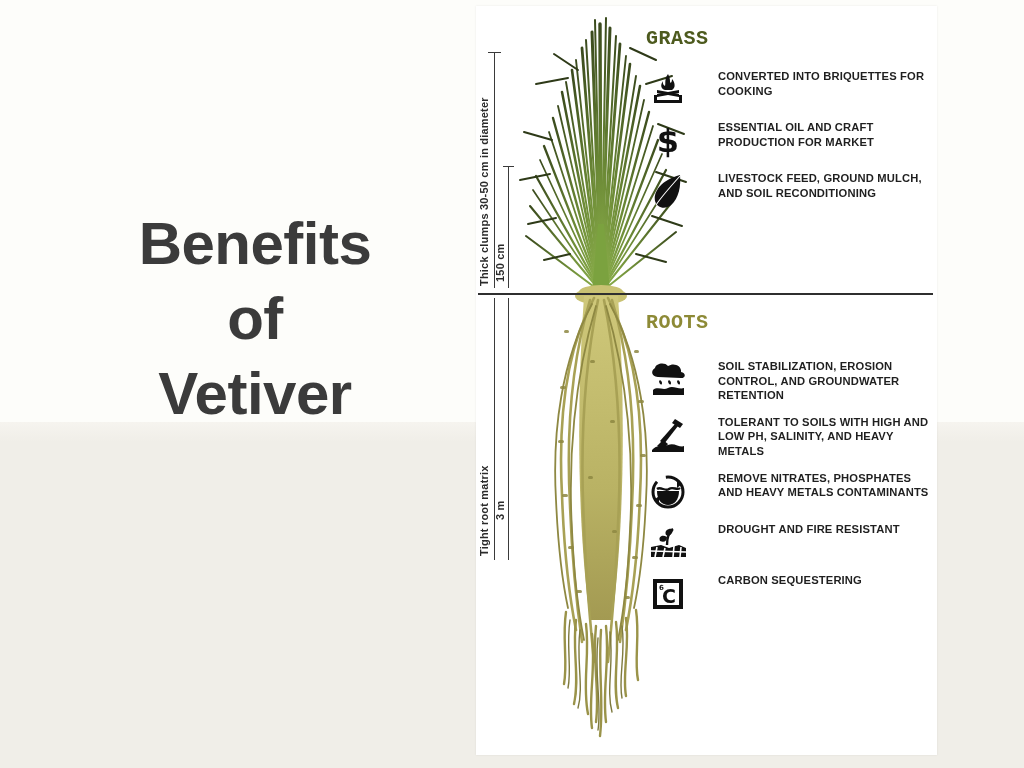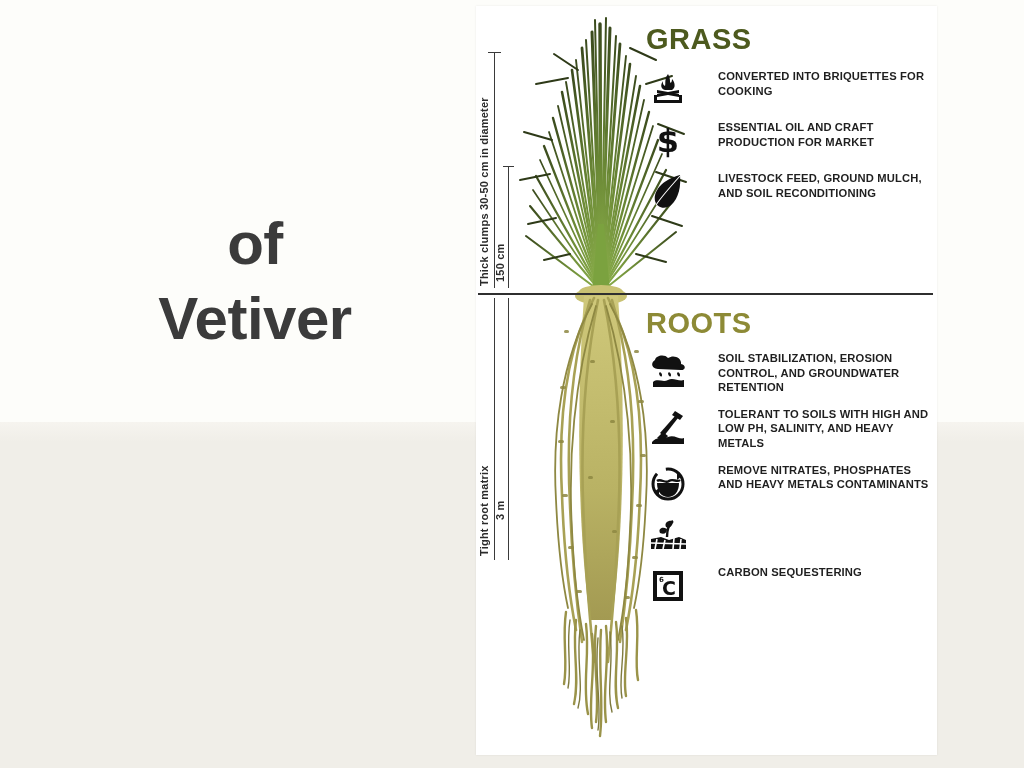--- a/index.html
+++ b/index.html
@@ -44,41 +44,42 @@
   #plant{position:absolute;left:30px;top:0;width:190px;height:749px;}
   #grass-art{position:absolute;left:0;top:8px;width:190px;height:282px;}
   #root-art{position:absolute;left:0;top:284px;width:190px;height:460px;}
 
   
   #divider{position:absolute;left:2px;top:287px;width:455px;height:2px;background:#2f2f2f;}
 
   
   .section{position:absolute;left:170px;width:290px;}
   .sec-title{
-    font-size:29px;font-weight:900;letter-spacing:.5px;line-height:30px;
-    font-family:Liberation Sans, sans-serif;
+    font-size:20px;font-weight:900;letter-spacing:.5px;line-height:30px;
+    font-family:Liberation Mono, monospace;
   }
   .row{position:relative;margin-bottom:11px;min-height:40px;}
   .row .ico{position:absolute;left:0;top:0;width:44px;height:44px;
      display:flex;align-items:center;justify-content:center;}
   .row .txt{
     margin-left:72px;font-size:11.2px;line-height:14.6px;
     color:#1f1f1f;font-weight:600;letter-spacing:.15px;
     text-transform:uppercase;padding-top:1px;
   }
   svg{display:block;}
 </style>
 </head>
 <body>
 
 <div id="bg-top"></div>
 <div id="bg-bottom"></div>
 <div id="bg-bottom-fade"></div>
 
 <div id="title">
+  <span class="line">Benefits</span>
   <span class="line">of</span>
   <span class="line">Vetiver</span>
 </div>
 
 <div id="card">
 
   <div class="ruler">
 
     <div class="rule-v" style="left:18px;top:46px;width:1px;height:236px;"></div>
     <div class="rule-v" style="left:12px;top:46px;width:13px;height:1px;"></div>
@@ -260,21 +261,21 @@
         <svg width="34" height="36" viewBox="0 0 34 36">
           <path d="M29 1 C10 6 2 18 4 27 C6 34 14 36 20 31 C28 24 30 12 29 1 Z" fill="#111"></path>
           <path d="M29 2 C20 12 11 22 5 31" stroke="#fff" stroke-width="1.1" fill="none"></path>
         </svg>
       </span>
       <div class="txt">LIVESTOCK FEED, GROUND MULCH, AND SOIL RECONDITIONING</div>
     </div>
   </div>
 
   <div class="section" style="top:302px;">
-    <div class="sec-title" style="color:#8d8a36;margin-bottom:12px;">ROOTS</div>
+    <div class="sec-title" style="color:#8d8a36;margin-bottom:20px;">ROOTS</div>
 
     <div class="row">
       <span class="ico">
         <svg width="38" height="34" viewBox="0 0 38 34">
           <path d="M9 14 C3 14 1 8 6 5 C7 0 16 -1 19 3 C25 -1 33 3 32 9 C37 10 37 15 32 15 Z" fill="#111"></path>
           <path d="M10 18 C10 21 13 23 13 20 C13 18 11 16 10 18 Z" fill="#111"></path>
           <path d="M19 18 C19 21 22 23 22 20 C22 18 20 16 19 18 Z" fill="#111"></path>
           <path d="M28 18 C28 21 31 23 31 20 C31 18 29 16 28 18 Z" fill="#111"></path>
           <path d="M4 27 C9 23 14 28 19 25 C24 22 30 27 35 25 L35 32 L4 32 Z" fill="#111"></path>
         </svg>
@@ -311,20 +312,21 @@
       <span class="ico">
         <svg width="38" height="32" viewBox="0 0 38 32">
           <path d="M18 18 C18 10 20 5 24 2" stroke="#111" stroke-width="2.4" fill="none"></path>
           <path d="M24 2 C19 1 15 4 17 8 C20 10 24 7 24 2 Z" fill="#111"></path>
           <path d="M18 10 C13 7 9 10 11 14 C15 16 18 14 18 10 Z" fill="#111"></path>
           <path d="M2 20 L12 18 L20 21 L30 18 L37 21 L37 30 L2 30 Z" fill="#111"></path>
           <path d="M8 20 L6 30 M16 21 L14 30 M25 19 L24 30 M32 20 L31 30" stroke="#fff" stroke-width="1.6"></path>
           <path d="M2 24 L37 25" stroke="#fff" stroke-width="1.4"></path>
         </svg>
       </span>
+      <div class="txt">DROUGHT AND FIRE RESISTANT</div>
     </div>
 
     <div class="row">
       <span class="ico">
         <svg width="32" height="32" viewBox="0 0 32 32">
           <rect x="1" y="1" width="30" height="30" fill="#111"></rect>
           <rect x="5" y="5" width="22" height="22" fill="#fff"></rect>
           <text x="7" y="12" font-family="DejaVu Sans, sans-serif" font-size="7" font-weight="700" fill="#111">6</text>
           <text x="17" y="25" font-family="DejaVu Sans, sans-serif" font-size="19" font-weight="900" fill="#111" text-anchor="middle">C</text>
         </svg>

